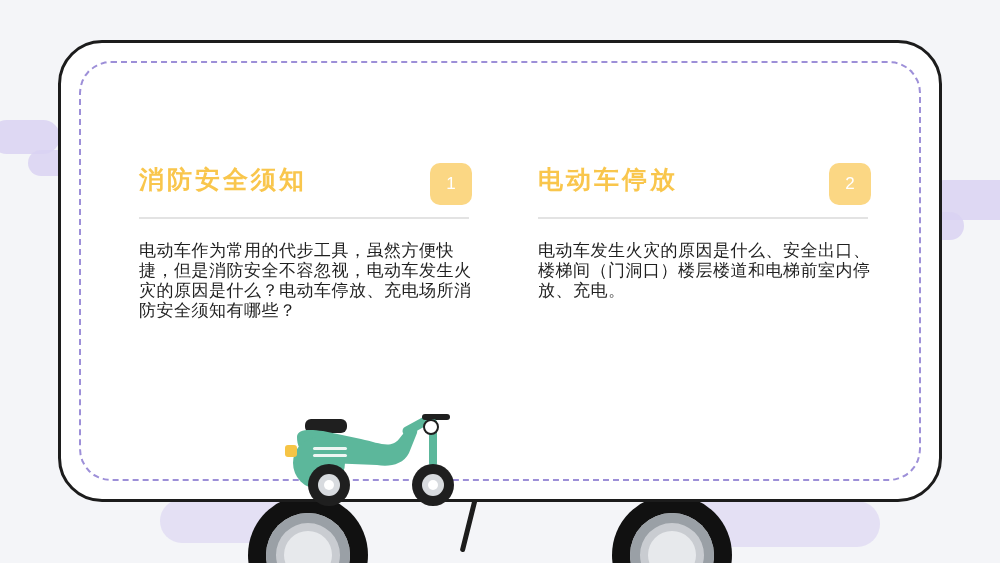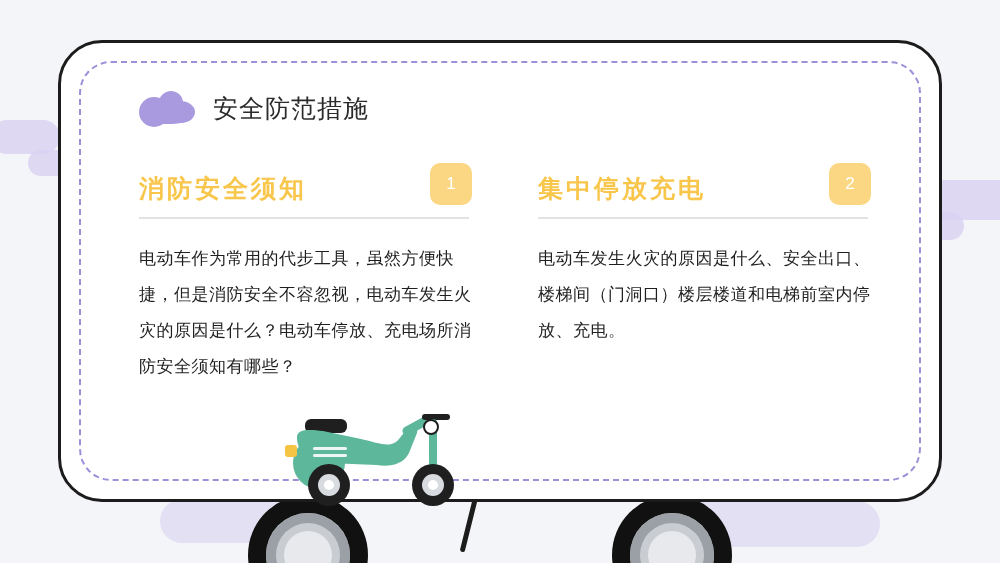--- a/index.html
+++ b/index.html
@@ -130,21 +130,21 @@
     left: 78px;
     top: 120px;
     right: 60px;
     display: flex;
     gap: 58px;
   }
   .col { width: 386px; position: relative; }
 
   .col-head {
     display: flex;
-    align-items: flex-end;
+    align-items: flex-start;
     justify-content: space-between;
     padding-right: 8px;
   }
   .col-title {
     font-size: 25px;
     font-weight: bold;
     color: #f9c64c;
     letter-spacing: 3px;
   }
   .num-badge {
@@ -160,21 +160,21 @@
   }
   .rule {
     margin-top: 12px;
     width: 330px;
     height: 2px;
     background: #e3e3e3;
   }
   .body-text {
     margin-top: 22px;
     font-size: 17px;
-    line-height: 36px;
+    line-height: 20px;
     color: #1f1f1f;
     letter-spacing: .5px;
     width: 340px;
   }
   .body-text p { margin: 0; }
 
   
   .scooter {
     position: absolute;
     left: 118px;
@@ -195,29 +195,20 @@
   <div class="cloud-blob blob-bot-2"></div>
 
   <div class="big-wheel wheel-left"></div>
   <div class="big-wheel wheel-right"></div>
   <div class="big-bar"></div>
 </div>
 
 <div class="card">
   <div class="card-dashed"></div>
 
-  <div class="header">
-    <div class="header-cloud">
-      <i class="hc1"></i>
-        <i class="hc2"></i>
-        <i class="hc3"></i>
-        <i class="hc4"></i>
-    </div>
-    <div class="header-title">安全防范措施</div>
-  </div>
 
   <div class="columns">
 
     <div class="col">
       <div class="col-head">
         <div class="col-title">消防安全须知</div>
         <div class="num-badge">1</div>
       </div>
       <div class="rule"></div>
       <div class="body-text">
@@ -249,21 +240,21 @@
         <circle cx="72" cy="84" r="11" fill="#d8dbdf"></circle>
         <circle cx="72" cy="84" r="5" fill="#ffffff"></circle>
         <circle cx="176" cy="84" r="21" fill="#1f1f1f"></circle>
         <circle cx="176" cy="84" r="11" fill="#d8dbdf"></circle>
         <circle cx="176" cy="84" r="5" fill="#ffffff"></circle>
       </svg>
     </div>
 
     <div class="col">
       <div class="col-head">
-        <div class="col-title">集中停放充电</div>
+        <div class="col-title">电动车停放</div>
         <div class="num-badge">2</div>
       </div>
       <div class="rule"></div>
       <div class="body-text">
         <p>电动车发生火灾的原因是什么、安全出口、楼梯间（门洞口）楼层楼道和电梯前室内停放、充电。</p>
       </div>
     </div>
 
   </div>
 </div>

